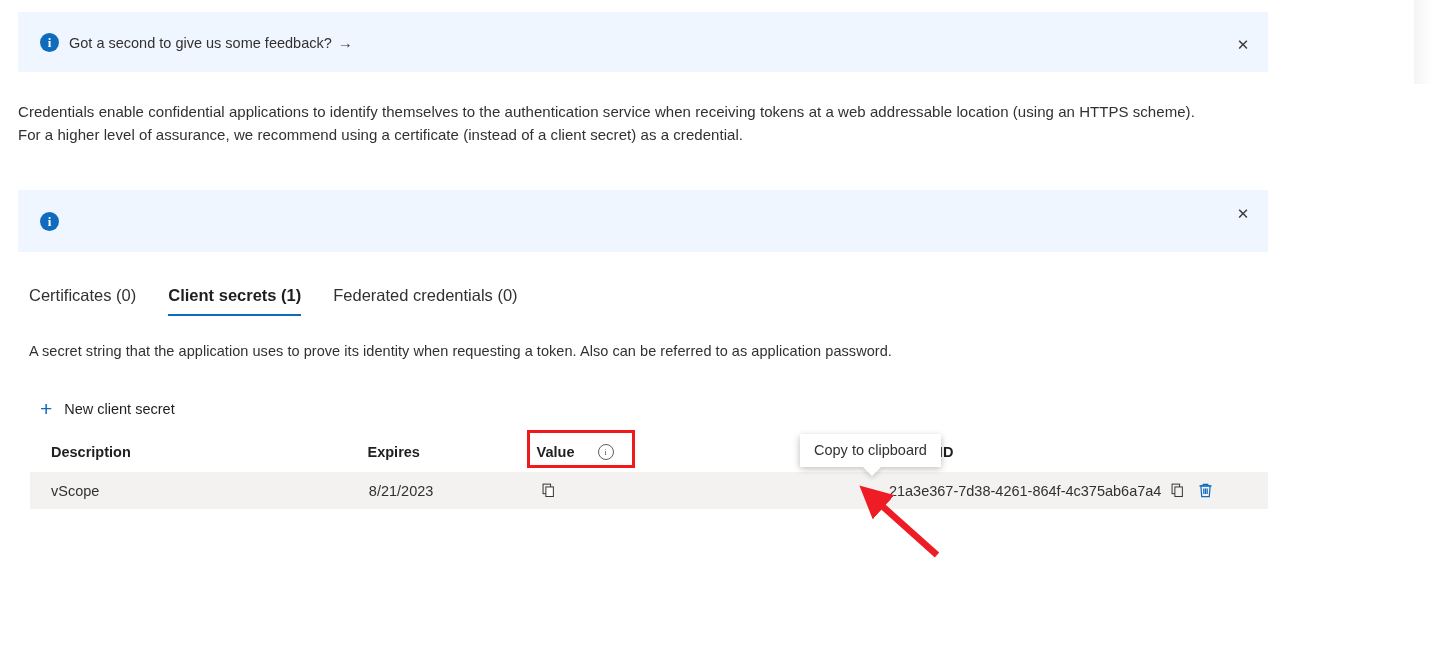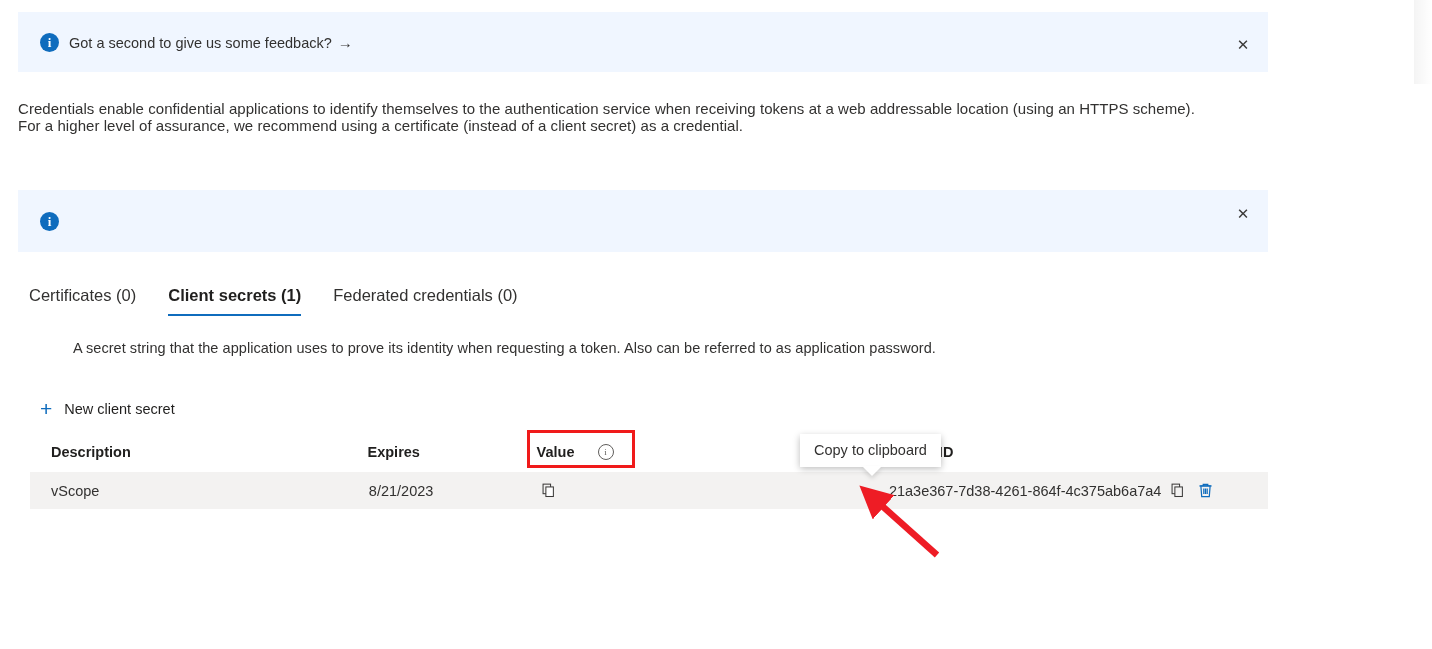--- a/index.html
+++ b/index.html
@@ -86,35 +86,34 @@
     font-size: 15px;
     line-height: 1;
   }
   #banner-feedback .banner-close { top: 19px; transform: none; }
   #banner-tabs .banner-close { top: 10px; transform: none; }
 
   
   .para {
     position: absolute;
     font-size: 15px;
-    line-height: 17px;
+    line-height: 23px;
     color: #323130;
     letter-spacing: 0.05px;
   }
   #intro-paragraph {
     left: 18px;
     top: 100px;
     width: 1195px;
   }
   #secrets-description {
     left: 29px;
     top: 340px;
     width: 1100px;
     font-size: 14.5px;
-    margin-left: 44px;
   }
 
   
   #tabs {
     position: absolute;
     left: 29px;
     top: 286px;
     display: flex;
     align-items: flex-end;
     gap: 32px;

